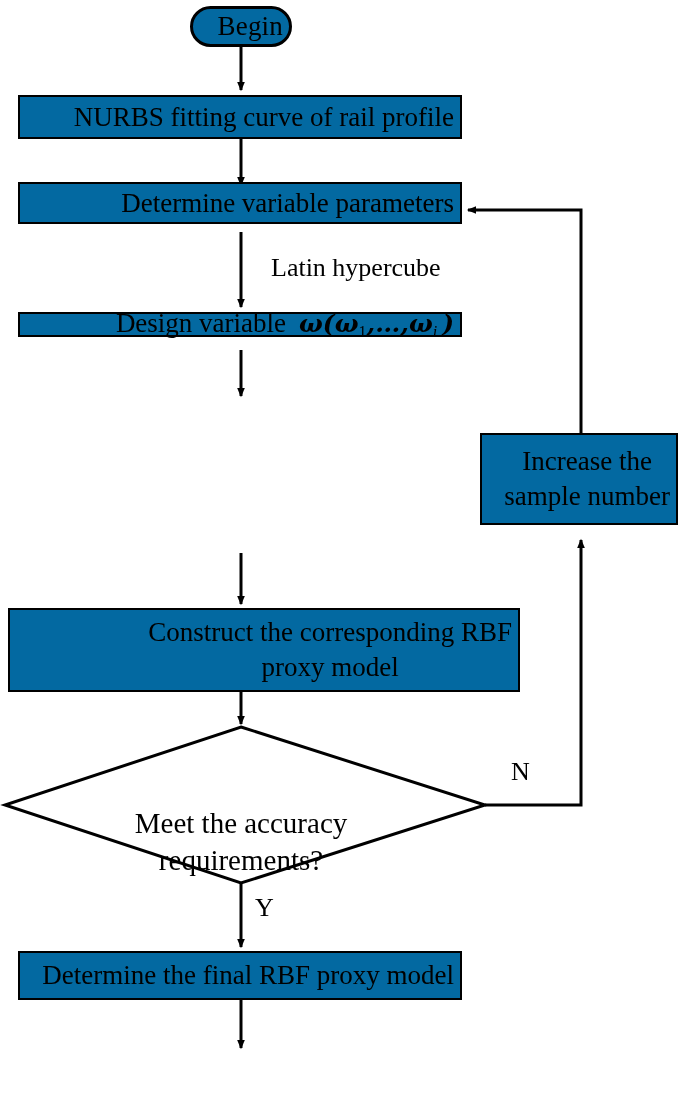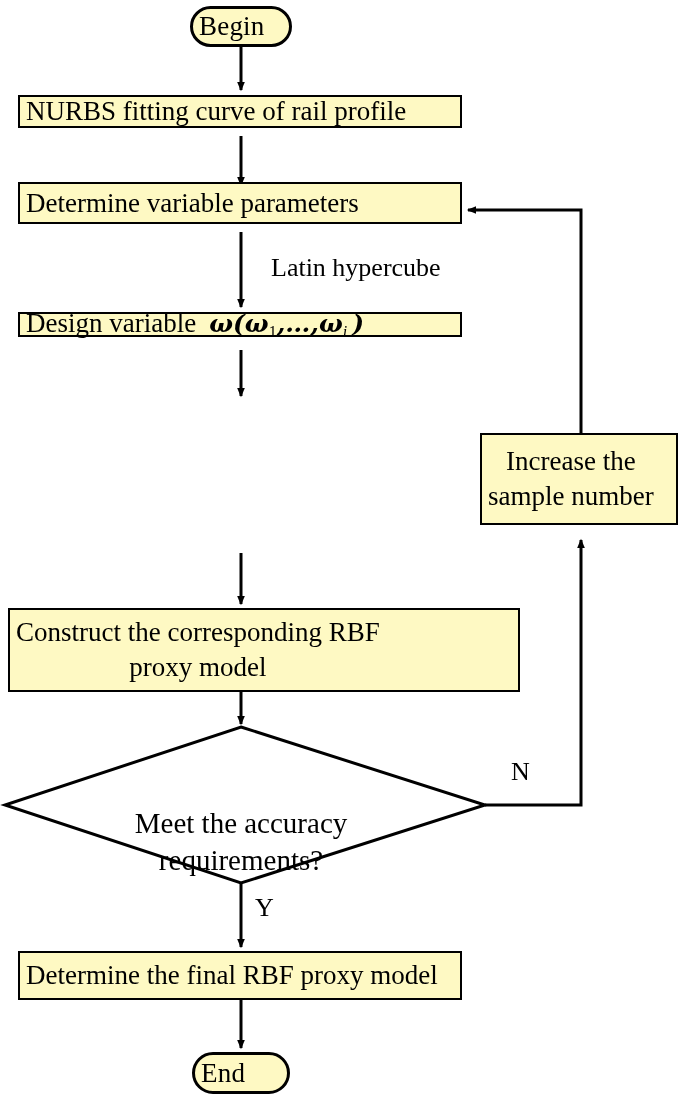--- a/index.html
+++ b/index.html
@@ -20,23 +20,23 @@
     position:absolute;
     left:0; top:0;
     width:685px; height:1099px;
     pointer-events:none;
   }
   .node{
     position:absolute;
     box-sizing:border-box;
     display:flex;
     align-items:center;
-    justify-content:flex-start;
+    justify-content:flex-end;
     text-align:center;
-    background:#fef9c3;
+    background:#0369a1;
     border:2.6px solid #000000;
     line-height:1.12;
   }
   .proc{ font-size:27px; }
   .term{
     border-radius:999px;
     border-width:3px;
     font-size:27px;
     letter-spacing:.2px;
   }
@@ -113,21 +113,21 @@
       <path d="M581,433 L581,210 L468,210" marker-end="url(#arrowhead)"></path>
 
       <polygon points="241,727 485,805 241,883 5,805" fill="#ffffff" stroke="#000000" stroke-width="3.0"></polygon>
     </g>
   </svg>
 
   <div class="node term" style="left:190px; top:6px; width:102px; height:41px;">
     <span class="txt">Begin</span>
   </div>
 
-  <div class="node proc" style="left:18px; top:95px; width:444px; height:33px;">
+  <div class="node proc" style="left:18px; top:95px; width:444px; height:44px;">
     <span class="txt">NURBS fitting curve of rail profile</span>
   </div>
 
   <div class="node proc" style="left:18px; top:182px; width:444px; height:42px;">
     <span class="txt">Determine variable parameters</span>
   </div>
 
   <div class="edge-label" style="left:271px; top:253px;">Latin hypercube</div>
 
   <div class="node proc" style="left:18px; top:312px; width:444px; height:25px;">
@@ -151,17 +151,14 @@
   </div>
 
   <div class="edge-label" style="left:511px; top:757px;">N</div>
 
   <div class="edge-label" style="left:255px; top:893px;">Y</div>
 
   <div class="node proc" style="left:18px; top:951px; width:444px; height:49px;">
     <span class="txt">Determine the final RBF proxy model</span>
   </div>
 
-  <div class="node term" style="left:192px; top:1052px; width:98px; height:42px;">
-    <span class="txt">End</span>
-  </div>
 
 </div>
 
 </body></html>

